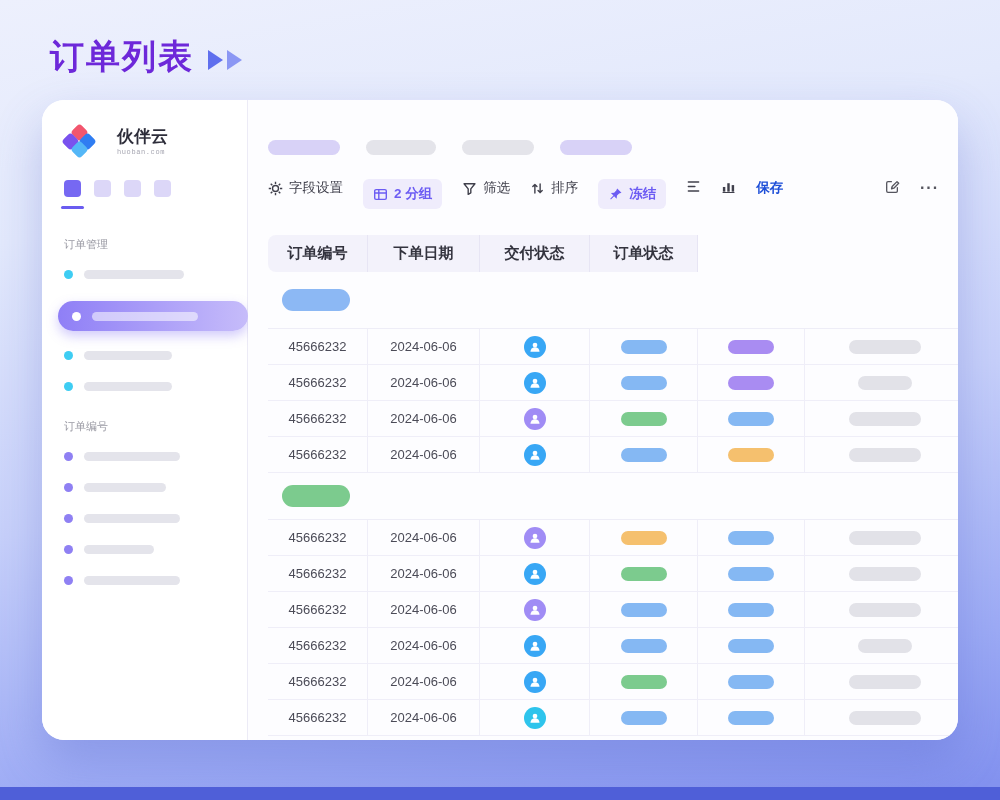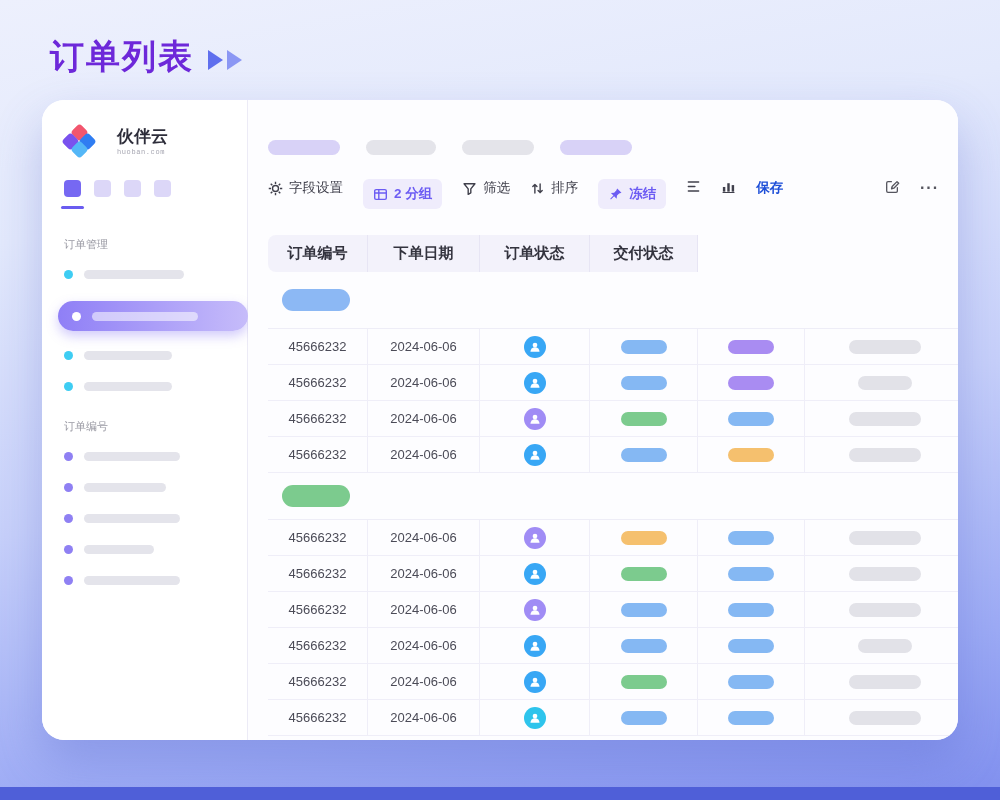--- a/index.html
+++ b/index.html
@@ -207,22 +207,22 @@
             <path d="m9.4 9.8-2.4.6.6-2.4 5.2-5.2 1.8 1.8z"></path>
           </svg>
       </button>
       <button class="tb more">···</button>
     </div>
 
     <div class="table" id="table">
         <div class="trow thead">
           <div class="th">订单编号</div>
           <div class="th">下单日期</div>
+          <div class="th">交付状态</div>
           <div class="th">订单状态</div>
-          <div class="th">交付状态</div>
         </div>
         <div class="group-row first">
           <span class="group-pill" style="background: rgb(140, 184, 244);"></span>
         </div>
         <div class="trow">
           <div class="td">45666232</div>
           <div class="td">2024-06-06</div>
           <div class="td">
             <span class="avatar" style="background: rgb(56, 167, 245);">
               <svg viewBox="0 0 16 16" fill="#fff">

